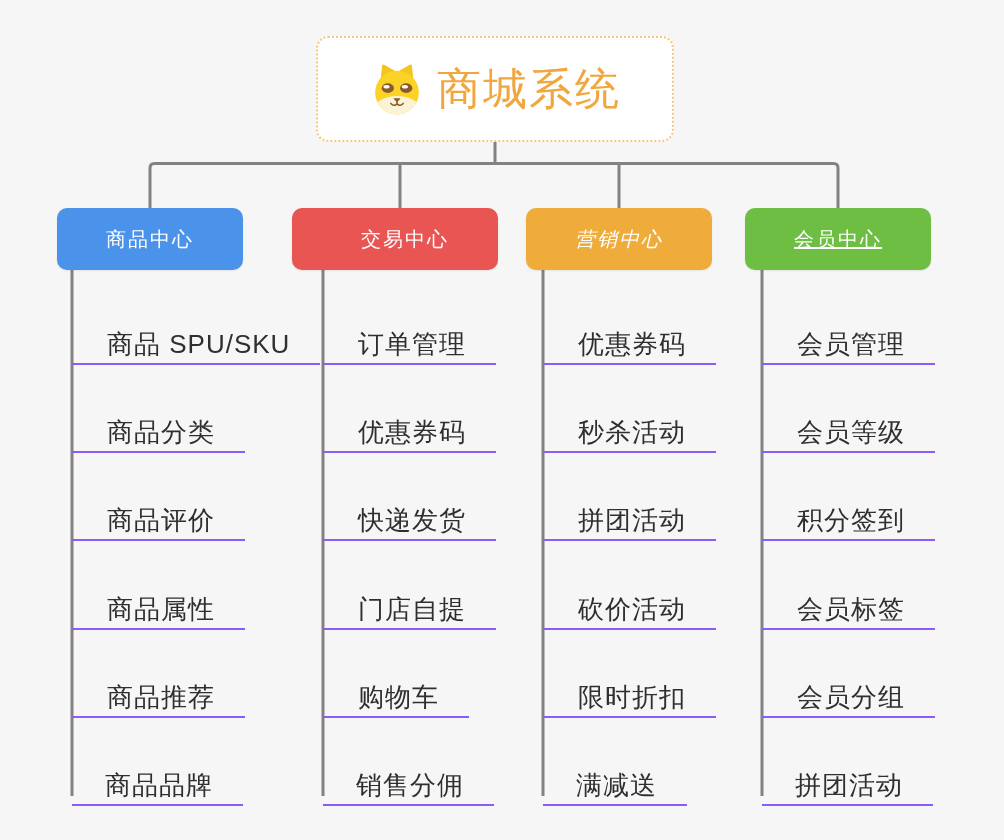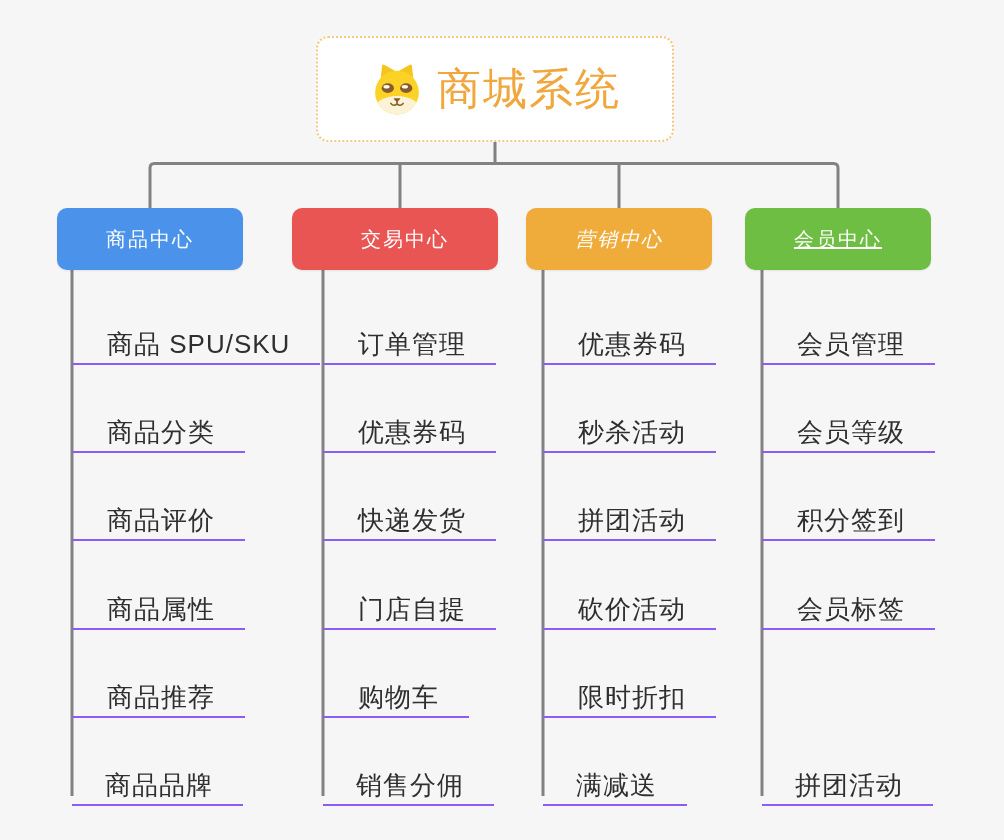--- a/index.html
+++ b/index.html
@@ -93,15 +93,16 @@
   <div class="leaf c2 r2">拼团活动</div>
   <div class="leaf c2 r1">秒杀活动</div>
   <div class="leaf c2 r3">砍价活动</div>
   <div class="leaf c2 r4">限时折扣</div>
   <div class="leaf c2 r5">满减送</div>
 
   <div class="leaf c3 r0">会员管理</div>
   <div class="leaf c3 r1">会员等级</div>
   <div class="leaf c3 r2">积分签到</div>
   <div class="leaf c3 r3">会员标签</div>
+  <div class="leaf c3 r4">会员分组</div>
   <div class="leaf c3 r5">拼团活动</div>
 
 </div>
 
 </body></html>

